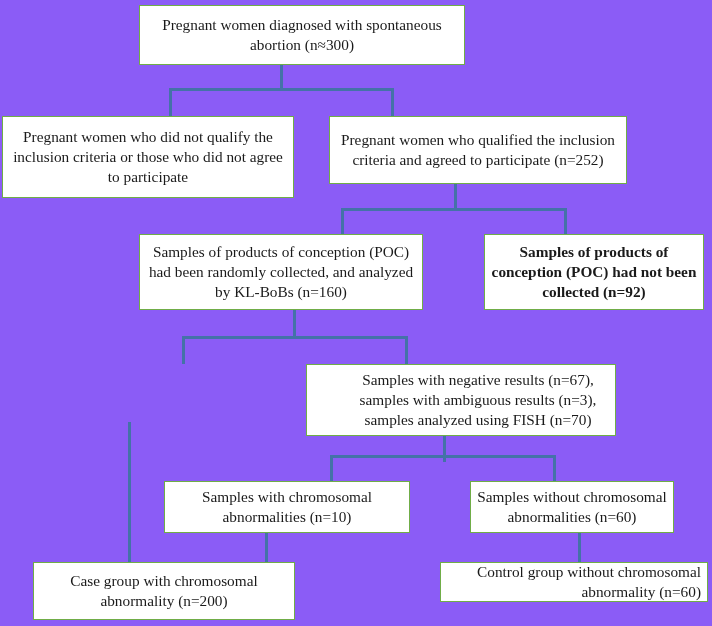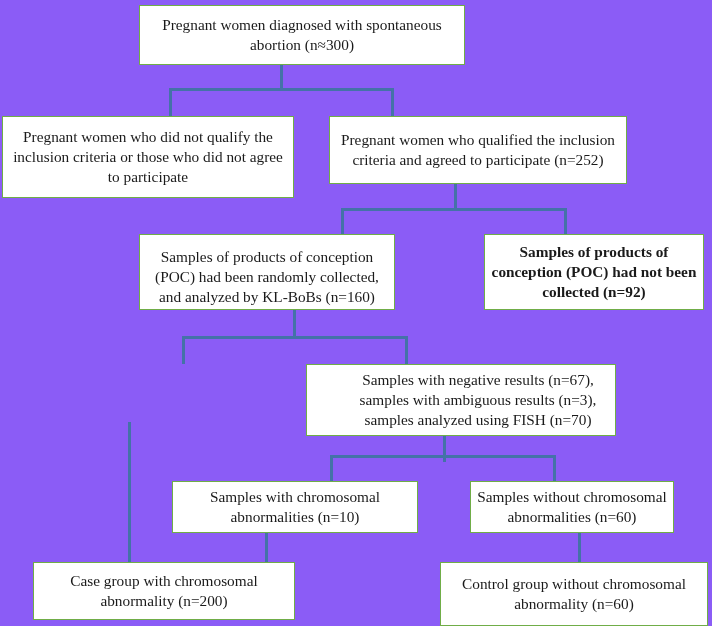--- a/index.html
+++ b/index.html
@@ -76,42 +76,42 @@
   </div>
 
   <div class="node" style="left:2px; top:116px; width:292px; height:82px;">
     <span class="label">Pregnant women who did not qualify the inclusion criteria or those who did not agree to participate</span>
   </div>
 
   <div class="node" style="left:321px; top:116px; width:298px; height:68px;margin-left:8px;">
     <span class="label">Pregnant women who qualified the inclusion criteria and agreed to participate (n=252)</span>
   </div>
 
-  <div class="node" style="left:139px; top:234px; width:256px; height:76px;align-items:flex-end;">
+  <div class="node" style="left:139px; top:234px; width:284px; height:76px;">
     <span class="label">Samples of products of conception (POC) had been randomly collected, and analyzed by KL-BoBs (n=160)</span>
   </div>
 
   <div class="node" style="left:484px; top:234px; width:220px; height:76px;font-weight:bold;">
     <span class="label">Samples of products of conception (POC) had not been collected (n=92)</span>
   </div>
 
 
   <div class="node" style="left:306px; top:364px; width:310px; height:72px;padding-left:40px;">
     <span class="label">Samples with negative results (n=67), samples with ambiguous results (n=3), samples analyzed using FISH (n=70)</span>
   </div>
 
-  <div class="node" style="left:172px; top:481px; width:246px; height:52px;">
+  <div class="node" style="left:164px; top:481px; width:246px; height:52px;">
     <span class="label">Samples with chromosomal abnormalities (n=10)</span>
   </div>
 
   <div class="node" style="left:470px; top:481px; width:204px; height:52px;">
     <span class="label">Samples without chromosomal abnormalities (n=60)</span>
   </div>
 
   <div class="node" style="left:33px; top:562px; width:262px; height:58px;">
     <span class="label">Case group with chromosomal abnormality (n=200)</span>
   </div>
 
-  <div class="node" style="left:440px; top:562px; width:268px; height:64px;">
+  <div class="node" style="left:440px; top:562px; width:268px; height:40px;text-align:right;">
     <span class="label">Control group without chromosomal abnormality (n=60)</span>
   </div>
 
 </div>
 
 </body></html>

